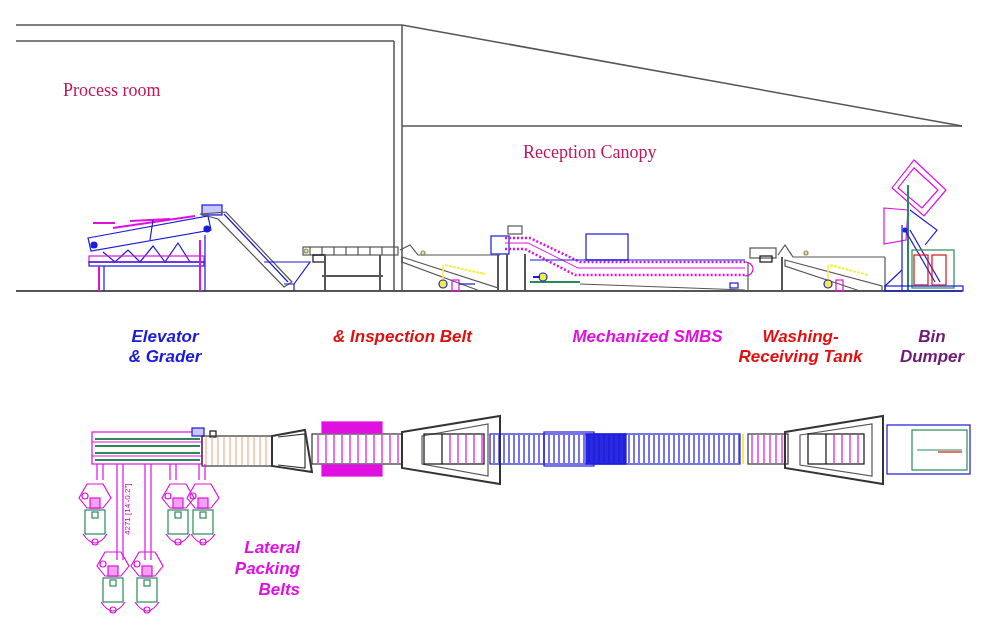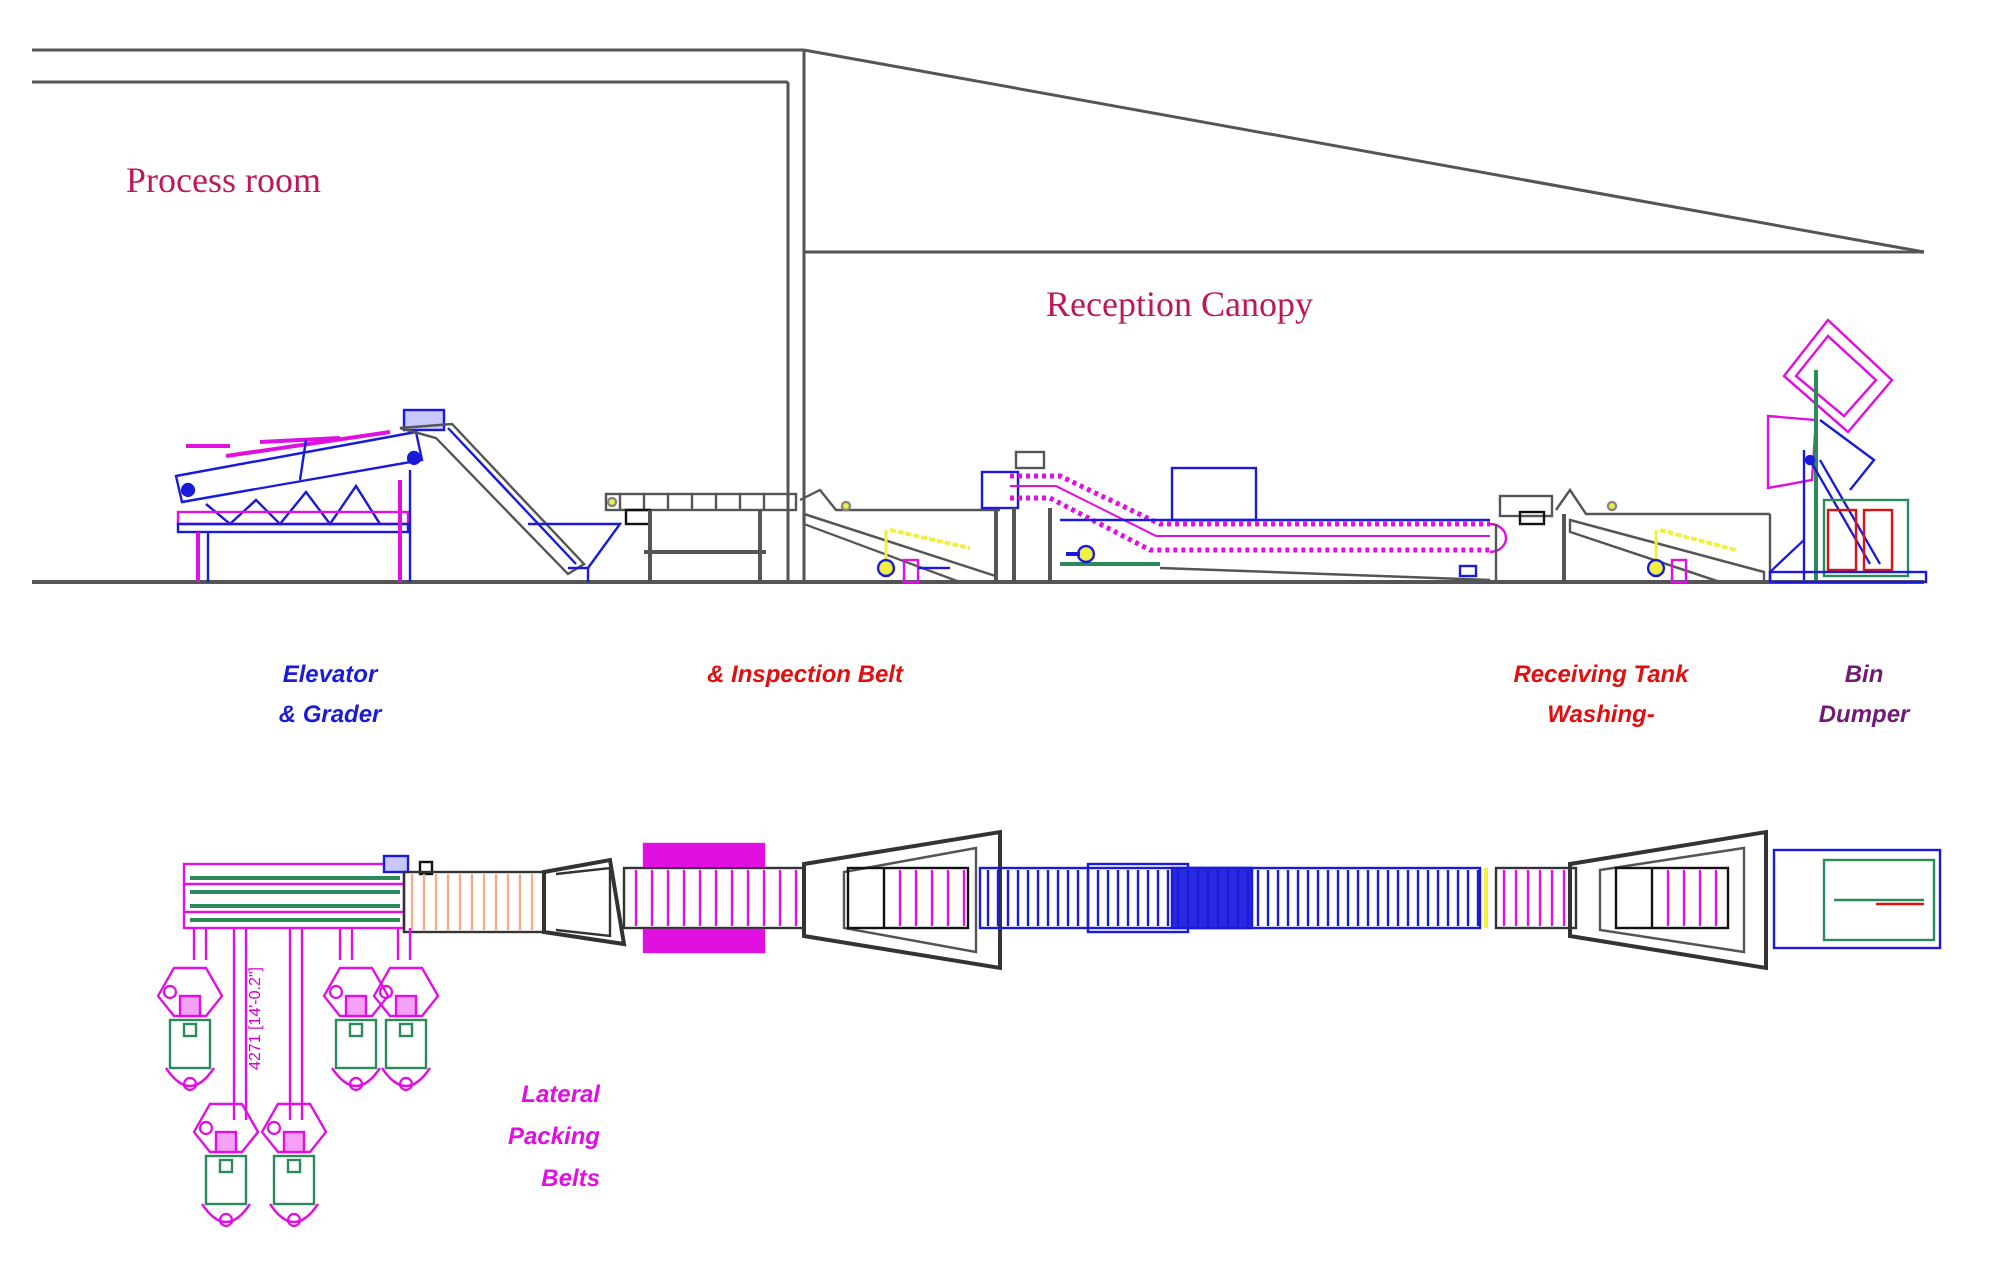--- a/index.html
+++ b/index.html
@@ -1,19 +1,19 @@
 <!DOCTYPE html>
 <html><head>
 <meta charset="utf-8">
 <style>
   html, body { margin:0; padding:0; background:#ffffff; }
   body { width:1000px; height:632px; position:relative; overflow:hidden; font-family:"Liberation Sans", sans-serif; }
   svg#drawing { position:absolute; left:0; top:0; }
   .room-label { position:absolute; font-family:Liberation Serif, serif; font-size:18px; color:#be185d; white-space:nowrap; }
-  .eq-label { position:absolute; font-family:"Liberation Sans", sans-serif; font-weight:bold; font-style:italic; font-size:12px; line-height:20px; text-align:center; white-space:nowrap; }
+  .eq-label { position:absolute; font-family:"Liberation Sans", sans-serif; font-weight:bold; font-style:italic; font-size:17px; line-height:20px; text-align:center; white-space:nowrap; }
   .eq-label span { display:block; }
   .dim-text { font-family:"Liberation Sans", sans-serif; font-size:8px; fill:#d000d0; }
 </style>
 </head>
 <body>
 
 <svg id="drawing" width="1000" height="632" viewBox="0 0 1000 632" xmlns="http://www.w3.org/2000/svg">
 
   <g fill="none" stroke="#555" stroke-width="1.5">
     <line x1="16" y1="25" x2="402" y2="25"></line>
@@ -324,24 +324,25 @@
 <div class="room-label" style="left:523px; top:142px;">Reception Canopy</div>
 
 <div class="eq-label" style="left: 110px; top: 327px; width: 110px; color: rgb(26, 26, 219);">
   <span>Elevator</span>
   <span>&amp; Grader</span>
 </div>
 <div class="eq-label" style="left: 280px; top: 327px; width: 245px; color: rgb(224, 16, 16);">
   <span>&amp; Inspection Belt</span>
 </div>
 <div class="eq-label" style="left: 560px; top: 327px; width: 175px; color: rgb(224, 16, 224);">
+  <span>Mechanized SMBS</span>
 </div>
 <div class="eq-label" style="left: 733px; top: 327px; width: 135px; color: rgb(224, 16, 16);">
+  <span>Washing-</span>
   <span>Receiving Tank</span>
-  <span>Washing-</span>
 </div>
 <div class="eq-label" style="left: 892px; top: 327px; width: 80px; color: #701a75;">
   <span>Bin</span>
   <span>Dumper</span>
 </div>
 <div class="eq-label" style="left: 220px; top: 537px; width: 80px; line-height: 21px; color: rgb(224, 16, 224); text-align: right;">
   <span>Lateral</span>
   <span>Packing</span>
   <span>Belts</span>
 </div>

